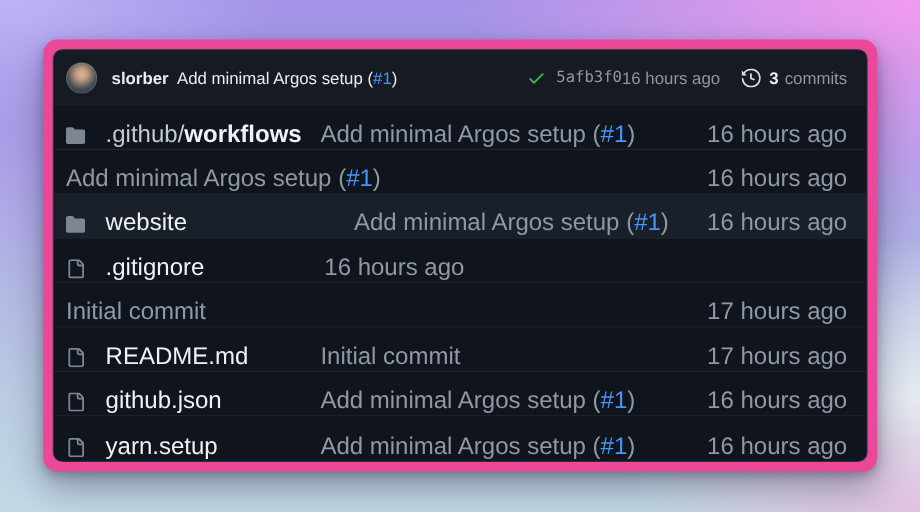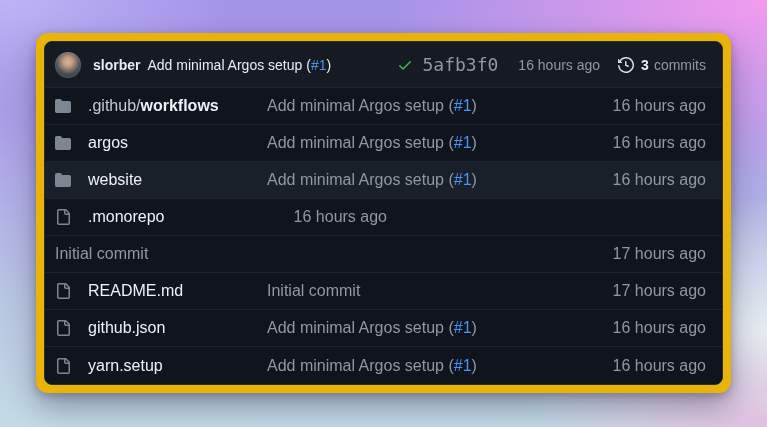--- a/index.html
+++ b/index.html
@@ -12,21 +12,21 @@
       radial-gradient(55% 45% at 100% 78%, rgba(238,241,244,0.85) 0%, rgba(238,241,244,0) 70%),
       radial-gradient(50% 40% at 0% 0%, rgba(193,183,248,0.9) 0%, rgba(193,183,248,0) 60%),
       linear-gradient(180deg, #a493e8 0%, #ab9fe8 30%, #b9c8e2 72%, #c4dbe6 100%);
     position: relative;
   }
 
   .card {
     position: absolute;
     left: 36px; top: 33px;
     width: 695px; height: 360px;
-    background: #eab308;
+    background: #ec4899;
     border-radius: 12px;
     padding: 8px;
     box-shadow: 0 14px 30px rgba(25,22,50,0.35), 0 3px 8px rgba(25,22,60,0.25);
   }
 
   .table {
     width: 100%; height: 100%;
     background: #10151d;
     border: 1px solid #2a313c;
     border-radius: 8px;
@@ -59,46 +59,46 @@
     cursor: pointer;
   }
   .author { font-weight: 700; margin-right: 7px; cursor: pointer; }
   .head-msg { color: #e8edf4; }
   .link { color: #4795f7; text-decoration: none; cursor: pointer; }
   .spacer { flex: 1; }
   .head-right { display: flex; align-items: center; }
   .check-icon { width: 16px; height: 16px; margin-right: 9px; cursor: pointer; }
   .hash {
     font-family: "DejaVu Sans Mono", "Liberation Mono", monospace;
-    font-size: 18px;
+    font-size: 13px;
     color: #8f98a3;
-    margin-right: 20px;
+    margin-right: 0;
     cursor: pointer;
     text-align: center;
   }
   .head-age { color: #8f98a3; margin-right: 18px; }
   .history { display: flex; align-items: center; cursor: pointer; }
   .history-icon { width: 16px; height: 16px; margin-right: 7px; }
   .commits-count { font-weight: 700; color: #e8edf4; margin-right: 5px; }
   .commits-label { color: #8f98a3; }
 
   
   .rows { flex: 1; display: flex; flex-direction: column; }
   .row {
     height: 37px;
     flex: 0 0 37px;
     display: flex;
-    align-items: center;
+    align-items: flex-end;
     padding: 0 16px 0 10px;
-    font-size: 16px;
+    font-size: 20px;
     border-bottom: 1px solid #1e242e;
     background: #10151d;
   }
   .row:last-child { border-bottom: none; }
-  .row.hl { background: #1a202a; }
+  .row.hl { background: #1a202a; gap: 28px; }
   .cell-name {
     flex: 0 0 212px;
     display: flex;
     align-items: center;
     overflow: hidden;
     white-space: nowrap;
   }
   .row-icon { width: 16px; height: 16px; flex: 0 0 16px; margin-right: 17px; }
   .name-prefix { color: #c3cad2; cursor: pointer; }
   .name-main { color: #eef2f7; cursor: pointer; }
@@ -153,48 +153,41 @@
         <path d="M1.75 1A1.75 1.75 0 0 0 0 2.75v10.5C0 14.216.784 15 1.75 15h12.5A1.75 1.75 0 0 0 16 13.25v-8.5A1.75 1.75 0 0 0 14.25 3H7.5a.25.25 0 0 1-.2-.1l-.9-1.2C6.07 1.26 5.55 1 5 1H1.75Z"></path>
       </svg>
 
       <span class="name-prefix">.github/</span>
             <span class="name-main bold">workflows</span>
     </span>
     <span class="cell-msg"><span class="msg-text">Add minimal Argos setup </span><span class="pr-wrap"><span class="p-open">(</span><span class="link pr-link">#1</span><span class="p-close">)</span></span></span>
     <span class="cell-age age">16 hours ago</span>
   </div>
         <div class="row">
+    <span class="cell-msg"><span class="msg-text">Add minimal Argos setup </span><span class="pr-wrap"><span class="p-open">(</span><span class="link pr-link">#1</span><span class="p-close">)</span></span></span>
+    <span class="cell-age age">16 hours ago</span>
+  </div>
+        <div class="row hl">
     <span class="cell-name">
       <svg class="row-icon ic-folder" viewBox="0 0 16 16" fill="#7d8794" aria-hidden="true">
         <path d="M1.75 1A1.75 1.75 0 0 0 0 2.75v10.5C0 14.216.784 15 1.75 15h12.5A1.75 1.75 0 0 0 16 13.25v-8.5A1.75 1.75 0 0 0 14.25 3H7.5a.25.25 0 0 1-.2-.1l-.9-1.2C6.07 1.26 5.55 1 5 1H1.75Z"></path>
       </svg>
 
-      <span class="name-main">argos</span>
-    </span>
-    <span class="cell-msg"><span class="msg-text">Add minimal Argos setup </span><span class="pr-wrap"><span class="p-open">(</span><span class="link pr-link">#1</span><span class="p-close">)</span></span></span>
-    <span class="cell-age age">16 hours ago</span>
-  </div>
-        <div class="row hl">
-    <span class="cell-name">
-      <svg class="row-icon ic-folder" viewBox="0 0 16 16" fill="#7d8794" aria-hidden="true">
-        <path d="M1.75 1A1.75 1.75 0 0 0 0 2.75v10.5C0 14.216.784 15 1.75 15h12.5A1.75 1.75 0 0 0 16 13.25v-8.5A1.75 1.75 0 0 0 14.25 3H7.5a.25.25 0 0 1-.2-.1l-.9-1.2C6.07 1.26 5.55 1 5 1H1.75Z"></path>
-      </svg>
-
       <span class="name-main">website</span>
     </span>
     <span class="cell-msg"><span class="msg-text">Add minimal Argos setup </span><span class="pr-wrap"><span class="p-open">(</span><span class="link pr-link">#1</span><span class="p-close">)</span></span></span>
     <span class="cell-age age">16 hours ago</span>
   </div>
         <div class="row">
     <span class="cell-name">
 
       <svg class="row-icon ic-file" viewBox="0 0 16 16" fill="#7d8794" aria-hidden="true">
         <path d="M2 1.75C2 .784 2.784 0 3.75 0h6.586c.464 0 .909.184 1.237.513l2.914 2.914c.329.328.513.773.513 1.237v9.586A1.75 1.75 0 0 1 13.25 16h-9.5A1.75 1.75 0 0 1 2 14.25Zm1.75-.25a.25.25 0 0 0-.25.25v12.5c0 .138.112.25.25.25h9.5a.25.25 0 0 0 .25-.25V6h-2.75A1.75 1.75 0 0 1 9 4.25V1.5Zm6.75.062V4.25c0 .138.112.25.25.25h2.688l-.011-.013-2.914-2.914-.013-.011Z"></path>
       </svg>
-      <span class="name-main">.monorepo</span>
+      <span class="name-main">.gitignore</span>
     </span>
     <span class="cell-age age">16 hours ago</span>
   </div>
         <div class="row">
     <span class="cell-msg"><span class="msg-text">Initial commit</span></span>
     <span class="cell-age age">17 hours ago</span>
   </div>
         <div class="row">
     <span class="cell-name">
 

